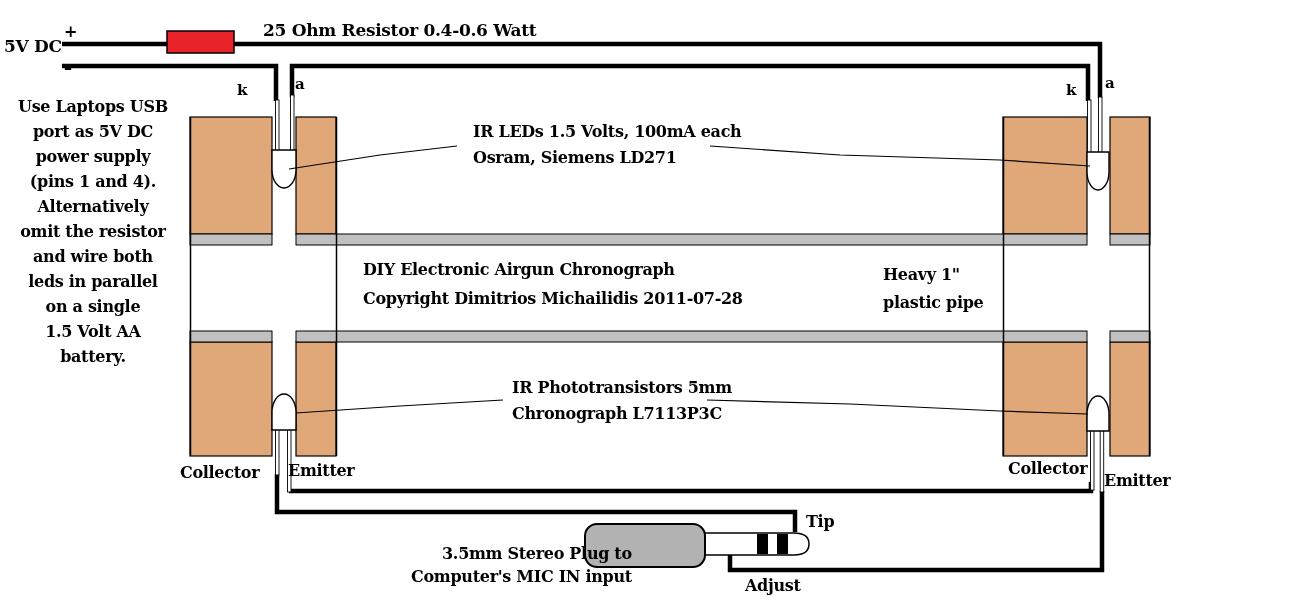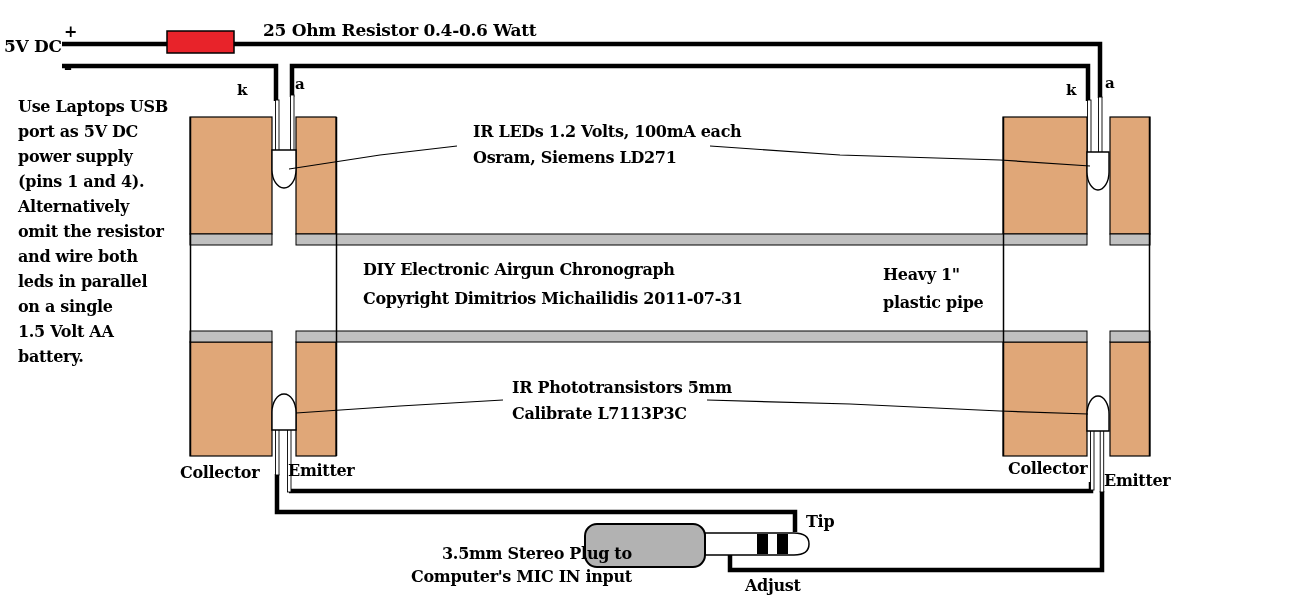--- a/index.html
+++ b/index.html
@@ -94,45 +94,45 @@
     <rect x="757" y="534" width="11" height="20" fill="#000"></rect>
     <rect x="777" y="534" width="11" height="20" fill="#000"></rect>
     <rect x="585" y="524" width="120" height="43" rx="12" stroke="#000" stroke-width="2" fill="#b2b2b2"></rect>
   </svg>
 
   <div class="lbl sz17" style="left:4px;top:36px;">5V DC</div>
   <div class="lbl sz16" style="left:64px;top:22px;">+</div>
   <div class="lbl sz16" style="left:64px;top:59px;">–</div>
   <div class="lbl sz17" style="left:243px;top:20px;margin-left:20px;">25 Ohm Resistor 0.4-0.6 Watt</div>
 
-  <div class="lbl sz16 para" style="left:18px;top:94px;">Use Laptops USB
+  <div class="lbl sz16 para" style="left:18px;top:94px;text-align:center;">Use Laptops USB
 port as 5V DC
 power supply
 (pins 1 and 4).
 Alternatively
 omit the resistor
 and wire both
 leds in parallel
 on a single
 1.5 Volt AA
 battery.</div>
 
   <div class="lbl sz15" style="left:237px;top:81px;">k</div>
   <div class="lbl sz15" style="left:295px;top:75px;">a</div>
   <div class="lbl sz15" style="left:1066px;top:81px;">k</div>
   <div class="lbl sz15" style="left:1105px;top:74px;">a</div>
 
-  <div class="lbl sz16 lh26" style="left:473px;top:119px;">IR LEDs 1.2 Volts, 100mA each
+  <div class="lbl sz16 lh26" style="left:473px;top:119px;">IR LEDs 1.5 Volts, 100mA each
 Osram, Siemens LD271</div>
   <div class="lbl sz16 lh29" style="left:363px;top:255px;">DIY Electronic Airgun Chronograph
-Copyright Dimitrios Michailidis 2011-07-31</div>
+Copyright Dimitrios Michailidis 2011-07-28</div>
   <div class="lbl sz16 lh28" style="left:883px;top:261px;">Heavy 1"
 plastic pipe</div>
   <div class="lbl sz16 lh26" style="left:512px;top:375px;">IR Phototransistors 5mm
-Calibrate L7113P3C</div>
+Chronograph L7113P3C</div>
 
   <div class="lbl sz16" style="left:180px;top:463px;">Collector</div>
   <div class="lbl sz16" style="left:288px;top:461px;">Emitter</div>
   <div class="lbl sz16" style="left:1008px;top:459px;">Collector</div>
   <div class="lbl sz16" style="left:1104px;top:471px;">Emitter</div>
 
   <div class="lbl sz16 lh23" style="left:411px;top:542px;">3.5mm Stereo Plug to
 Computer's MIC IN input</div>
   <div class="lbl sz16" style="left:806px;top:512px;">Tip</div>
   <div class="lbl sz16" style="left:745px;top:576px;">Adjust</div>

